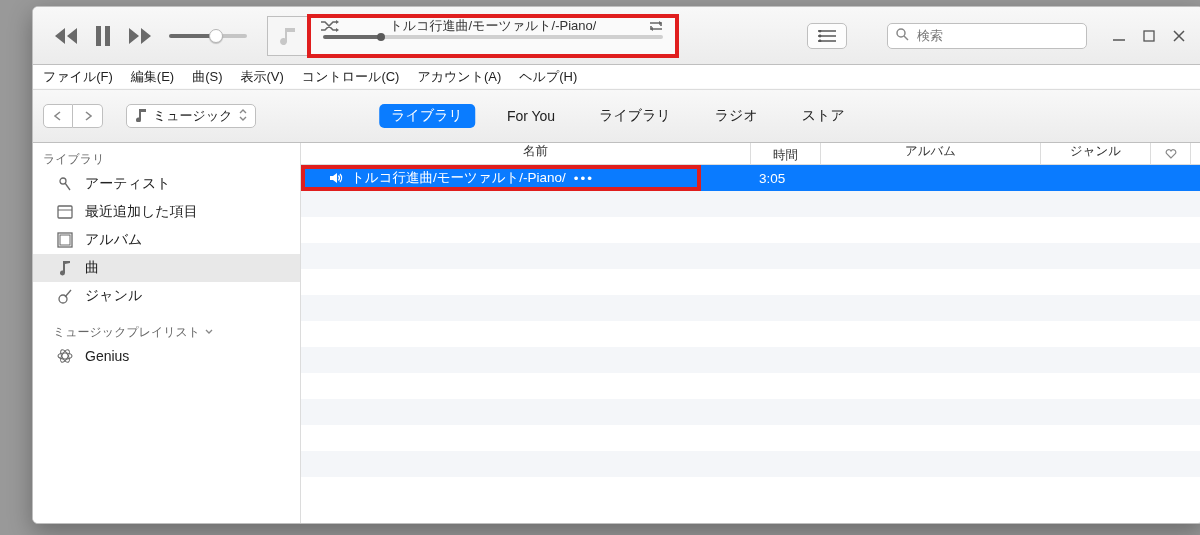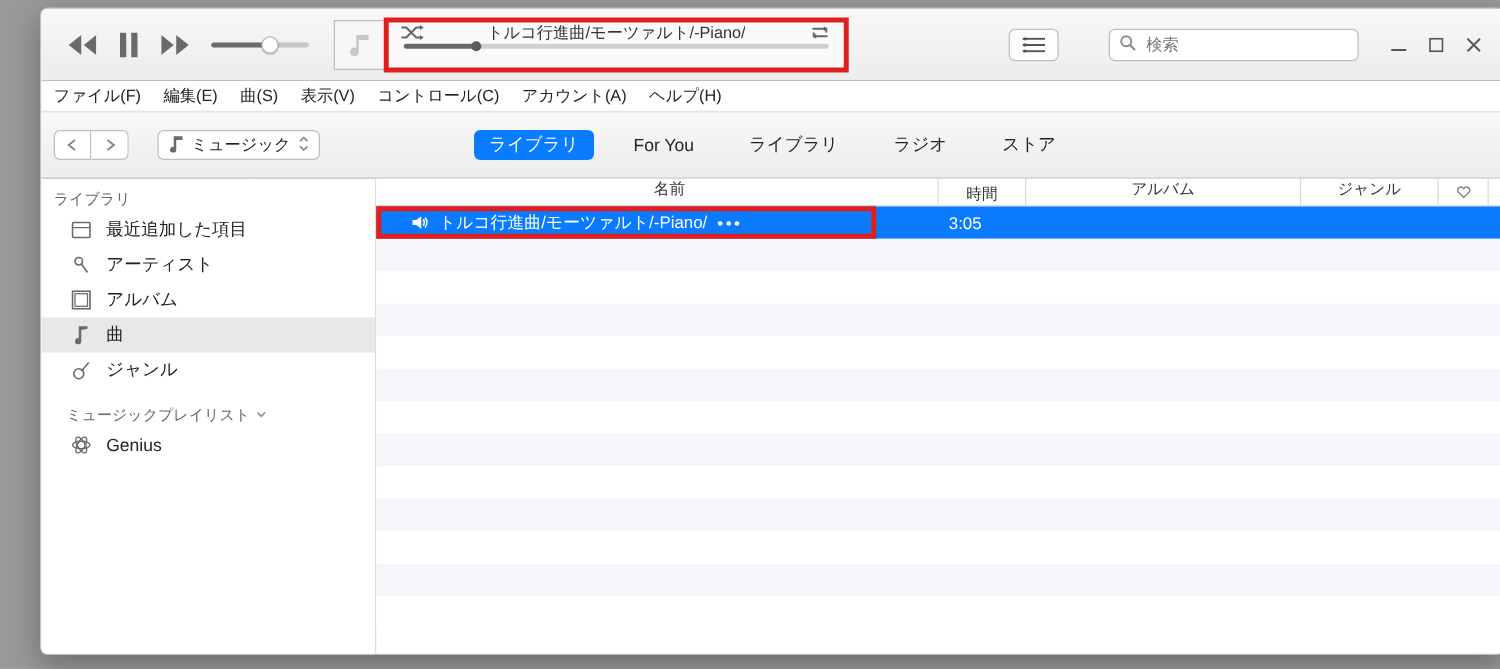--- a/index.html
+++ b/index.html
@@ -401,34 +401,34 @@
     </div>
   </div>
 
   <div class="body">
     <div class="sidebar">
       <div class="section-h">ライブラリ</div>
 
       <div class="item">
         <span class="ic">
           <svg width="16" height="16" viewBox="0 0 16 16">
-              <rect x="1" y="2" width="14" height="12" rx="1" fill="none" stroke="#6a6a6a" stroke-width="1.3"></rect>
-              <path stroke="#6a6a6a" d="M1 6h14"></path>
-            </svg>
-        </span>
-        <span>最近追加した項目</span>
+              <circle cx="6" cy="5" r="3" fill="none" stroke="#6a6a6a" stroke-width="1.3"></circle>
+              <path stroke="#6a6a6a" stroke-width="1.3" d="M8 7l5 7"></path>
+            </svg>
+        </span>
+        <span>アーティスト</span>
       </div>
       <div class="item">
         <span class="ic">
           <svg width="16" height="16" viewBox="0 0 16 16">
-              <circle cx="6" cy="5" r="3" fill="none" stroke="#6a6a6a" stroke-width="1.3"></circle>
-              <path stroke="#6a6a6a" stroke-width="1.3" d="M8 7l5 7"></path>
-            </svg>
-        </span>
-        <span>アーティスト</span>
+              <rect x="1" y="2" width="14" height="12" rx="1" fill="none" stroke="#6a6a6a" stroke-width="1.3"></rect>
+              <path stroke="#6a6a6a" d="M1 6h14"></path>
+            </svg>
+        </span>
+        <span>最近追加した項目</span>
       </div>
       <div class="item">
         <span class="ic">
           <svg width="16" height="16" viewBox="0 0 16 16">
               <rect x="1" y="1" width="14" height="14" fill="none" stroke="#6a6a6a" stroke-width="1.3"></rect>
               <rect x="3" y="3" width="10" height="10" fill="none" stroke="#6a6a6a" stroke-width="1"></rect>
             </svg>
         </span>
         <span>アルバム</span>
       </div>

